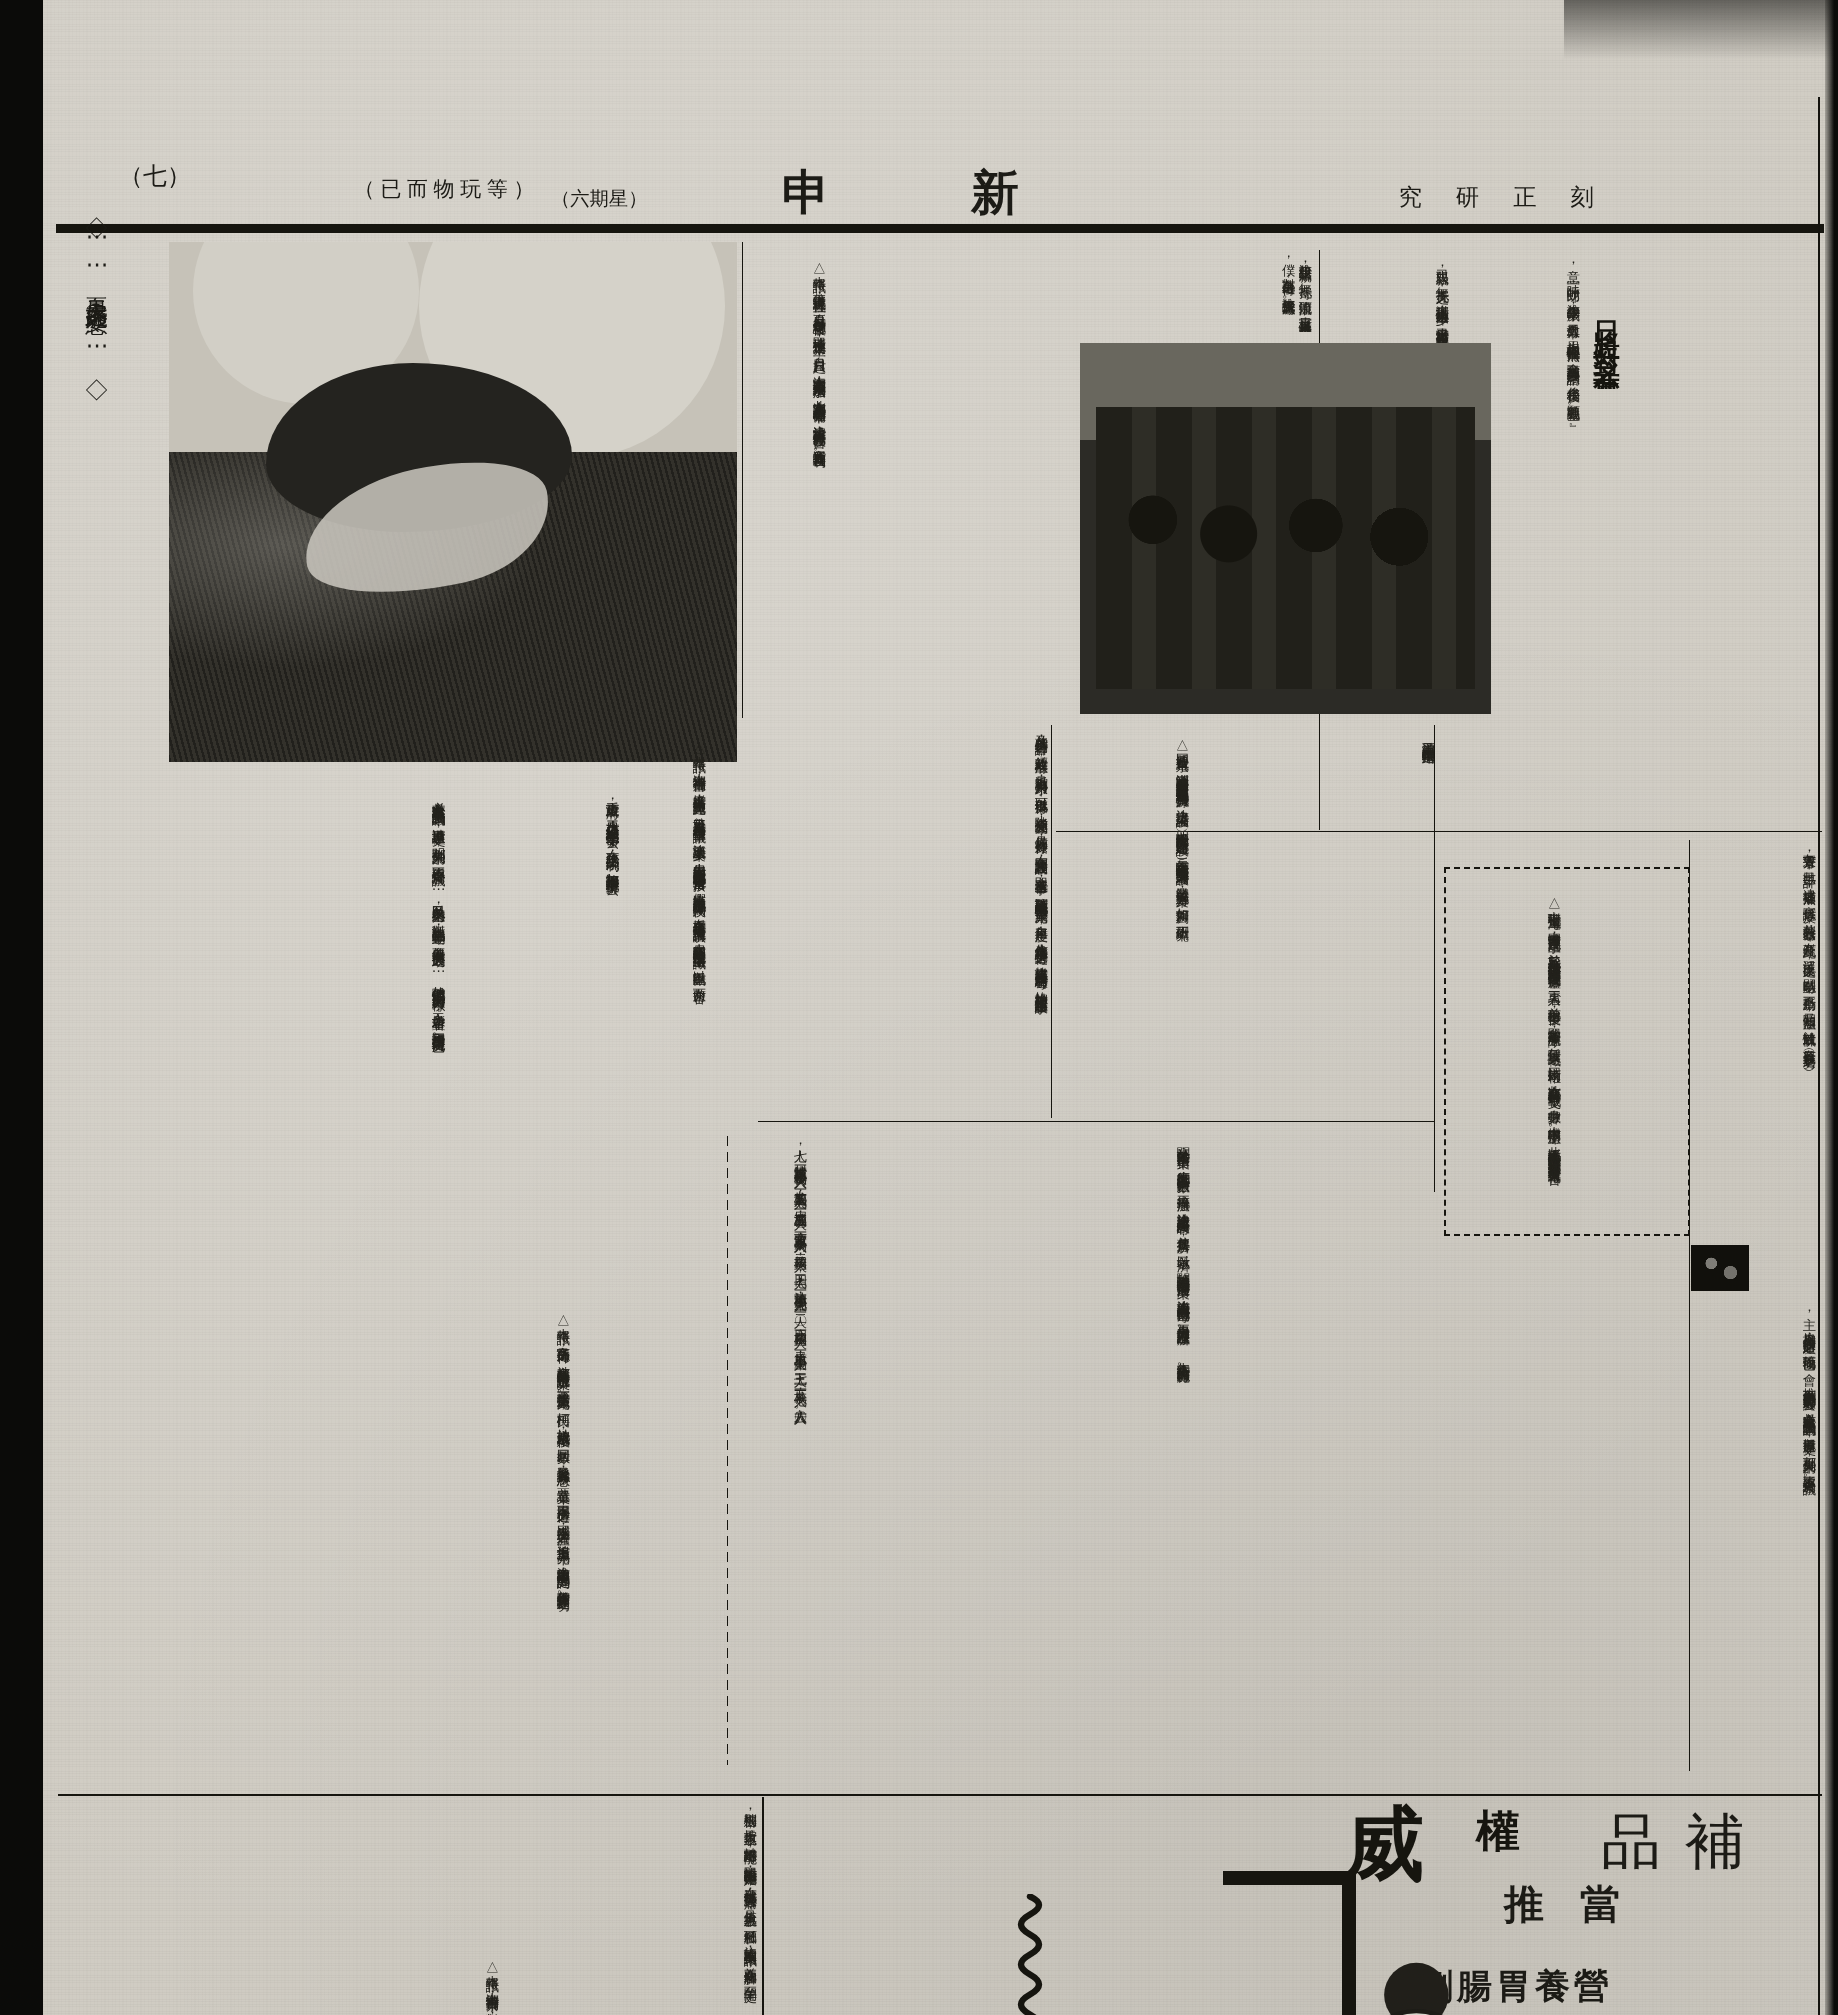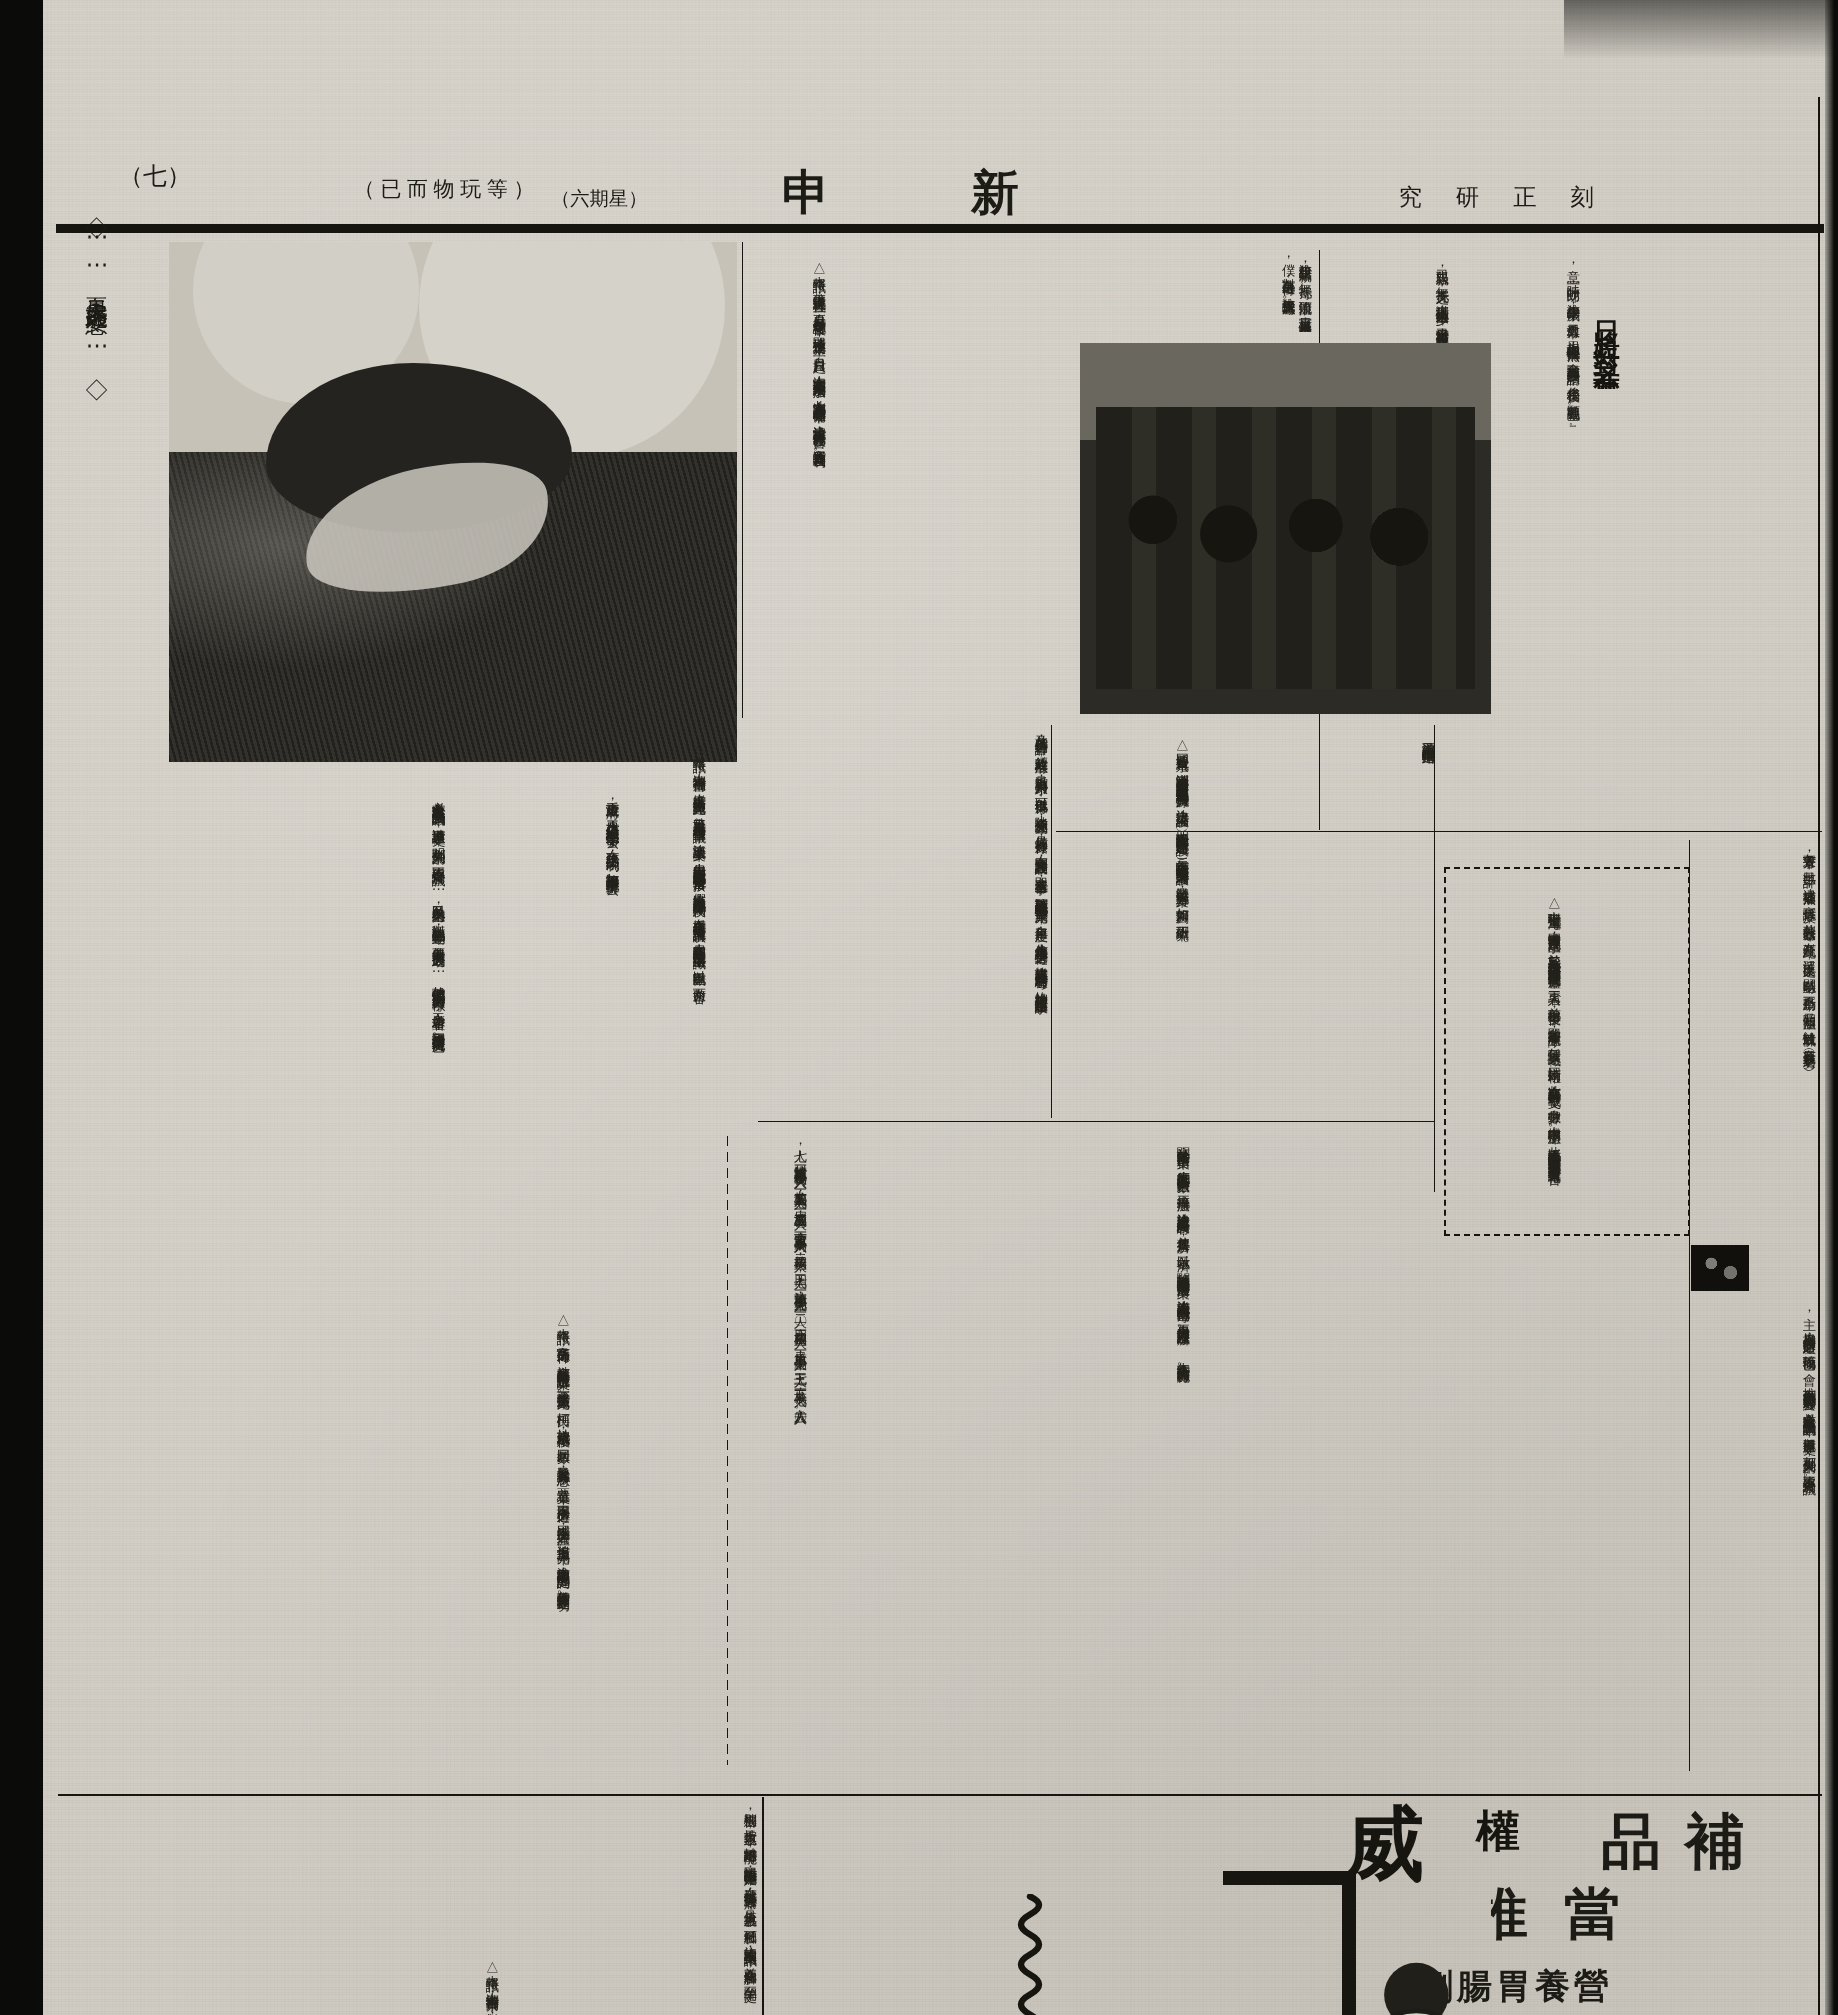--- a/index.html
+++ b/index.html
@@ -111,22 +111,22 @@
   #i-h2{left:504px;top:1967px;font-size:31px;}
   #i-body{left:383px;top:1951px;width:117px;height:427px;}
   #l-sub{left:488px;top:2459px;font-size:16px;}
   
   #vl-ads{left:762px;top:1797px;width:1.6px;height:778px;}
   #vg-flag{left:786px;top:1818px;width:260px;height:189px;background:#161510;
      clip-path:polygon(0 6%,100% 0,100% 58%,55% 63%,40% 98%,30% 62%,2% 56%);}
   #vg-flag .latin{position:absolute;left:28px;top:36px;font-size:29px;color:#e8e5dc;font-style:italic;letter-spacing:2.4px;font-family:"Liberation Sans",sans-serif;}
   #vg-flag .latin2{position:absolute;left:48px;top:81px;font-size:12px;color:#cfccc2;font-family:"Liberation Sans",sans-serif;letter-spacing:1.2px;}
   
-  #wk-top1{left:1596px;top:1802px;width:173px;font-size:60px;letter-spacing:24px;font-weight:bold;}
-  #wk-top2{left:1491px;top:1877px;width:165px;font-size:56px;letter-spacing:36px;font-weight:bold;}
+  #wk-top1{left:1596px;top:1802px;width:173px;font-size:60px;letter-spacing:24px;font-weight:normal;}
+  #wk-top2{left:1491px;top:1877px;width:165px;font-size:40px;letter-spacing:36px;font-weight:bold;}
   #wk-top3{left:1431px;top:1963px;width:182px;font-size:35px;letter-spacing:4px;font-weight:bold;}
   #wk-quan{left:1476px;top:1808px;font-size:44px;}
   #wk-wei{left:1343px;top:1802px;font-size:81px;}
   #wk-bracket{left:1223px;top:1871px;width:119px;height:143px;border-top:14.5px solid #16150f;border-right:14.5px solid #16150f;}
   
   #edge-l{left:0;top:0;width:43px;height:2631px;}
   #edge-r{left:1825px;top:0;width:13.3px;height:2631px;background:linear-gradient(90deg, rgba(11,11,9,.2), #0b0b09 70%);}
   #edge-t{left:1564px;top:0;width:274px;height:60px;background:linear-gradient(180deg, rgba(11,11,9,.55), transparent);}
 </style>
 </head>

